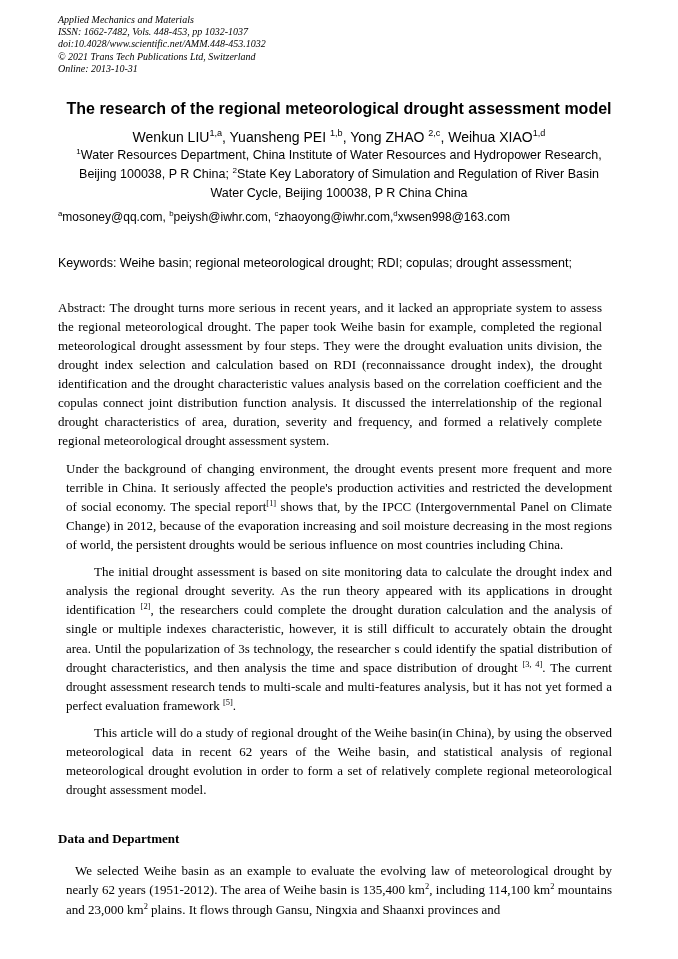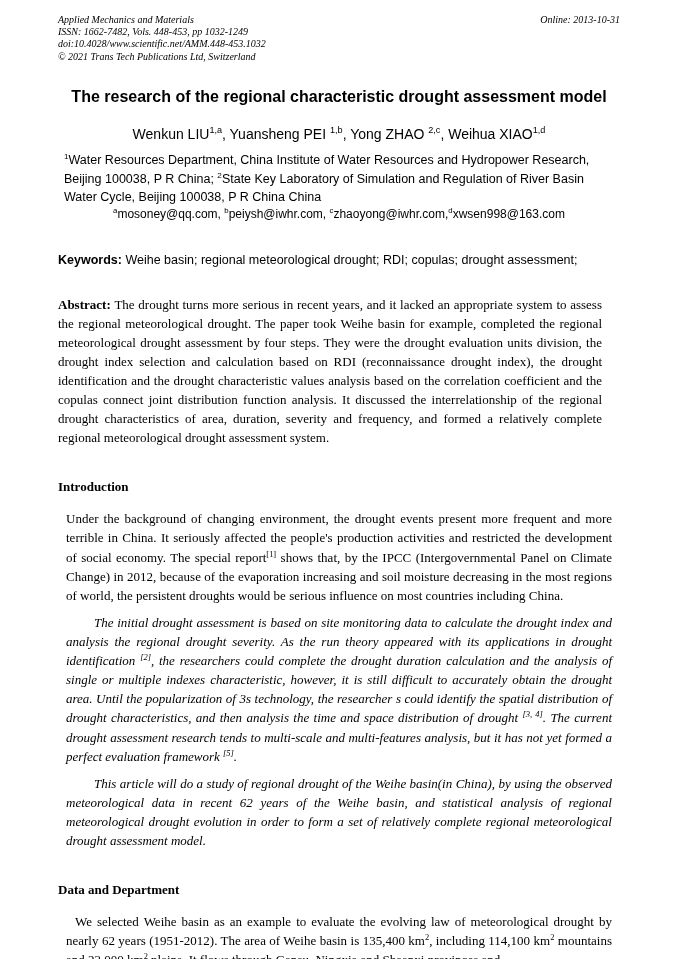--- a/index.html
+++ b/index.html
@@ -10,95 +10,95 @@
     padding: 14px 58px 24px 58px;
     background: #ffffff;
     color: #000000;
     outline: 1px solid #cccccc;
   }
   .header {
     display: flex;
     justify-content: space-between;
     align-items: flex-start;
     font: italic 10px/1.22 "Liberation Serif", serif;
+    flex-direction: column;
   }
   .header-left div { white-space: nowrap; }
   .header-right { white-space: nowrap; text-align: right; }
   .title {
     font: bold 16px/1.25 "Liberation Sans", sans-serif;
     text-align: center;
     margin: 24px 0 0 0;
   }
   .authors {
     font: 14px/1.3 "Liberation Sans", sans-serif;
     text-align: center;
-    margin-top: 18px;
+    margin-top: 9px;
   }
   .affiliations {
     font: 12.5px/1.5 "Liberation Sans", sans-serif;
-    margin-top: 8px;
+    text-align: center;
+    margin-top: 0;
     padding: 0 6px;
   }
   .emails {
     font: 12px/1.3 "Liberation Sans", sans-serif;
-    text-align: center;
-    margin-top: 0;
+    margin-top: 8px;
   }
   .keywords {
     font: 12.5px/1.5 "Liberation Sans", sans-serif;
     text-align: left;
     margin: 28px 0 0 0;
   }
   .abstract {
     font: 13px/1.47 "Liberation Serif", serif;
     text-align: justify;
     margin: 25px 18px 0 0;
   }
   .section-heading {
     font: bold 13px/1.3 "Liberation Serif", serif;
     margin: 32px 0 13px 0;
   }
   .body-para {
     font: 13px/1.47 "Liberation Serif", serif;
     text-align: justify;
     margin: 8px;
   }
-  .indent { text-indent: 28px; font-style: italic; }
+  .indent { text-indent: 28px; }
   .small-indent { text-indent: 9px; }
   sup { font-size: 0.65em; line-height: 0; vertical-align: super; }
-  .b { font-weight: bold; }
+  .b { font-weight: normal; }
 </style>
 </head>
 <body>
 
 <div class="page">
 
   <div class="header">
     <div class="header-left">
       <div>Applied Mechanics and Materials</div>
-      <div>ISSN: 1662-7482, Vols. 448-453, pp 1032-1249</div>
+      <div>ISSN: 1662-7482, Vols. 448-453, pp 1032-1037</div>
       <div>doi:10.4028/www.scientific.net/AMM.448-453.1032</div>
       <div>© 2021 Trans Tech Publications Ltd, Switzerland</div>
     </div>
     <div class="header-right">Online: 2013-10-31</div>
   </div>
 
-  <h1 class="title">The research of the regional characteristic drought assessment model</h1>
+  <h1 class="title">The research of the regional meteorological drought assessment model</h1>
 
   <div class="authors"><span>Wenkun LIU</span><sup>1,a</sup><span>, Yuansheng PEI </span><sup>1,b</sup><span>, Yong ZHAO </span><sup>2,c</sup><span>, Weihua XIAO</span><sup>1,d</sup></div>
 
   <div class="affiliations"><sup>1</sup><span>Water Resources Department, China Institute of Water Resources and Hydropower Research, Beijing 100038, P R China; </span><sup>2</sup><span>State Key Laboratory of Simulation and Regulation of River Basin Water Cycle, Beijing 100038, P R China China</span></div>
 
   <div class="emails"><sup>a</sup><span>mosoney@qq.com, </span><sup>b</sup><span>peiysh@iwhr.com, </span><sup>c</sup><span>zhaoyong@iwhr.com,</span><sup>d</sup><span>xwsen998@163.com</span></div>
 
   <p class="keywords"><span class="b">Keywords: </span><span>Weihe basin; regional meteorological drought; RDI; copulas; drought assessment;</span></p>
 
   <p class="abstract"><span class="b">Abstract: </span><span>The drought turns more serious in recent years, and it lacked an appropriate system to assess the regional meteorological drought. The paper took Weihe basin for example, completed the regional meteorological drought assessment by four steps. They were the drought evaluation units division, the drought index selection and calculation based on RDI (reconnaissance drought index), the drought identification and the drought characteristic values analysis based on the correlation coefficient and the copulas connect joint distribution function analysis. It discussed the interrelationship of the regional drought characteristics of area, duration, severity and frequency, and formed a relatively complete regional meteorological drought assessment system.</span></p>
 
-  <h2 class="section-heading">Introduction</h2>
   <p class="body-para"><span>Under the background of changing environment, the drought events present more frequent and more terrible in China. It seriously affected the people's production activities and restricted the development of social economy. The special report</span><sup>[1]</sup><span> shows that, by the IPCC (Intergovernmental Panel on Climate Change) in 2012, because of the evaporation increasing and soil moisture decreasing in the most regions of world, the persistent droughts would be serious influence on most countries including China.</span></p>
   <p class="body-para indent"><span>The initial drought assessment is based on site monitoring data to calculate the drought index and analysis the regional drought severity. As the run theory appeared with its applications in drought identification </span><sup>[2]</sup><span>, the researchers could complete the drought duration calculation and the analysis of single or multiple indexes characteristic, however, it is still difficult to accurately obtain the drought area. Until the popularization of 3s technology, the researcher s could identify the spatial distribution of drought characteristics, and then analysis the time and space distribution of drought </span><sup>[3, 4]</sup><span>. The current drought assessment research tends to multi-scale and multi-features analysis, but it has not yet formed a perfect evaluation framework </span><sup>[5]</sup><span>.</span></p>
   <p class="body-para indent"><span>This article will do a study of regional drought of the Weihe basin(in China), by using the observed meteorological data in recent 62 years of the Weihe basin, and statistical analysis of regional meteorological drought evolution in order to form a set of relatively complete regional meteorological drought assessment model.</span></p>
 
   <h2 class="section-heading">Data and Department</h2>
   <p class="body-para small-indent"><span>We selected Weihe basin as an example to evaluate the evolving law of meteorological drought by nearly 62 years (1951-2012). The area of Weihe basin is 135,400 km</span><sup>2</sup><span>, including 114,100 km</span><sup>2</sup><span> mountains and 23,000 km</span><sup>2</sup><span> plains. It flows through Gansu, Ningxia and Shaanxi provinces and</span></p>
 
 </div>
 
 </body></html>

